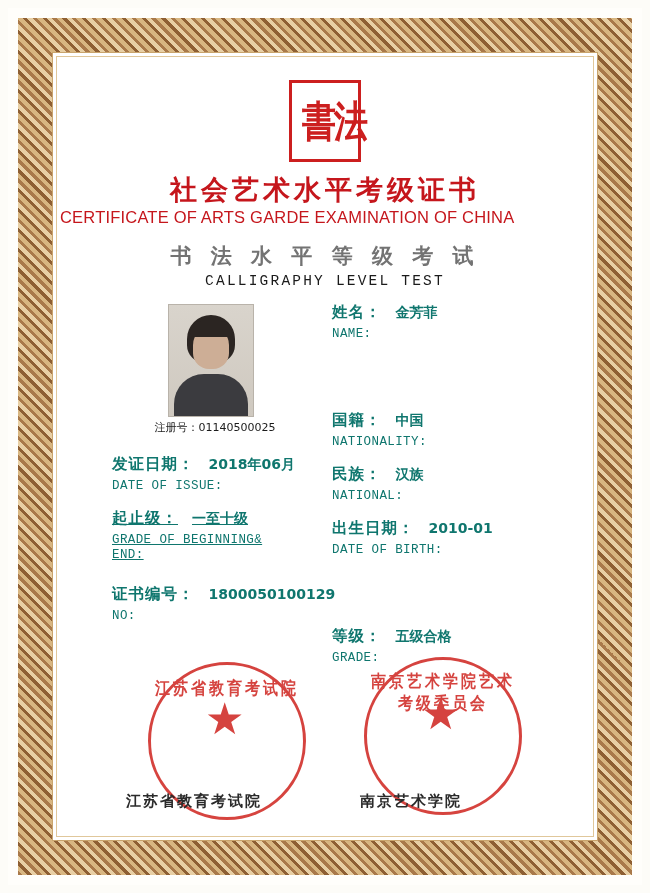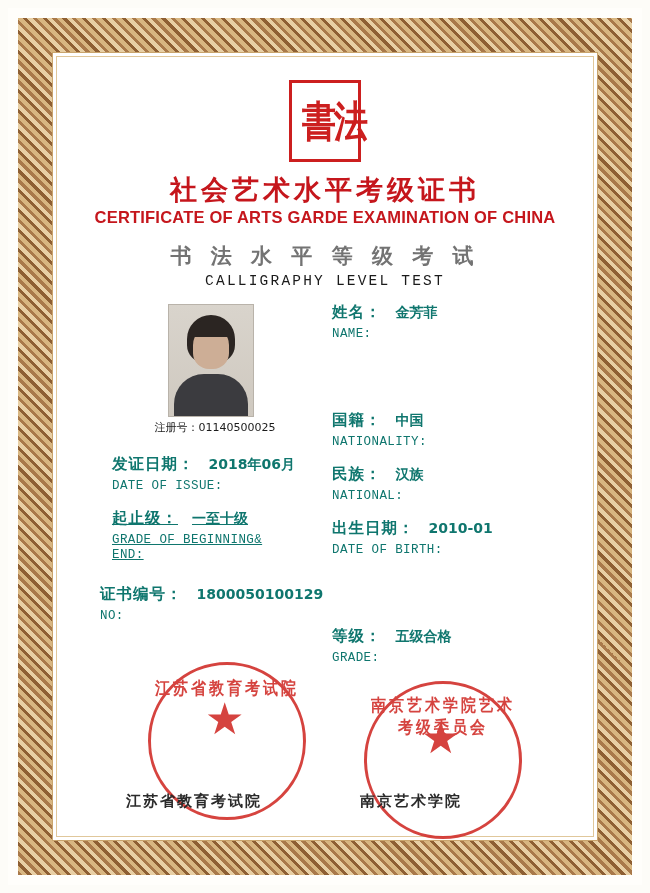--- a/index.html
+++ b/index.html
@@ -135,26 +135,25 @@
     font-family: "DejaVu Sans", sans-serif;
     font-size: 27px;
     font-weight: bold;
     letter-spacing: 4px;
   }
   .title-en {
     position: absolute;
     top: 146px;
     left: 0;
     width: 100%;
-    text-align: center;
+    text-align: left;
     color: #c5161c;
     font-family: "Liberation Sans", sans-serif;
     font-size: 16.5px;
     letter-spacing: 0.2px;
-    font-weight: bold;
   }
 
   .subtitle-cn {
     position: absolute;
     top: 180px;
     left: 0;
     width: 100%;
     text-align: center;
     color: #737373;
     font-family: "DejaVu Sans", sans-serif;
@@ -271,21 +270,21 @@
     font-family: "Liberation Mono", monospace;
     font-size: 12.5px;
     letter-spacing: 0.4px;
     white-space: nowrap;
   }
   .row-line { display: flex; align-items: baseline; }
 
   
   .f-issue { left: 52px;  top: 392px; }
   .f-grade-range { left: 52px; top: 446px; text-decoration: underline; }
-  .f-certno { left: 40px; top: 522px; }
+  .f-certno { left: 52px; top: 522px; }
 
   
   .f-name  { left: 272px; top: 240px; }
   .f-sex   { left: 272px; top: 294px; }
   .f-nat   { left: 272px; top: 348px; }
   .f-ethn  { left: 272px; top: 402px; }
   .f-dob   { left: 272px; top: 456px; }
   .f-spec  { left: 272px; top: 510px; }
   .f-level { left: 272px; top: 564px; }
 
@@ -293,21 +292,21 @@
   .stamp {
     position: absolute;
     width: 152px;
     height: 152px;
     border: 3px solid #d2342f;
     border-radius: 50%;
     color: #d2342f;
     opacity: .92;
   }
   .stamp.left  { left: 88px;  top: 600px; }
-  .stamp.right { left: 304px; top: 619px; }
+  .stamp.right { left: 304px; top: 595px; }
   .stamp .star {
     position: absolute;
     left: 50%; top: 50%;
     transform: translate(-50%, -50%);
     width: 0; height: 0;
     color: #d2342f;
     font-size: 44px;
     line-height: 0;
   }
   .stamp .star::before {

